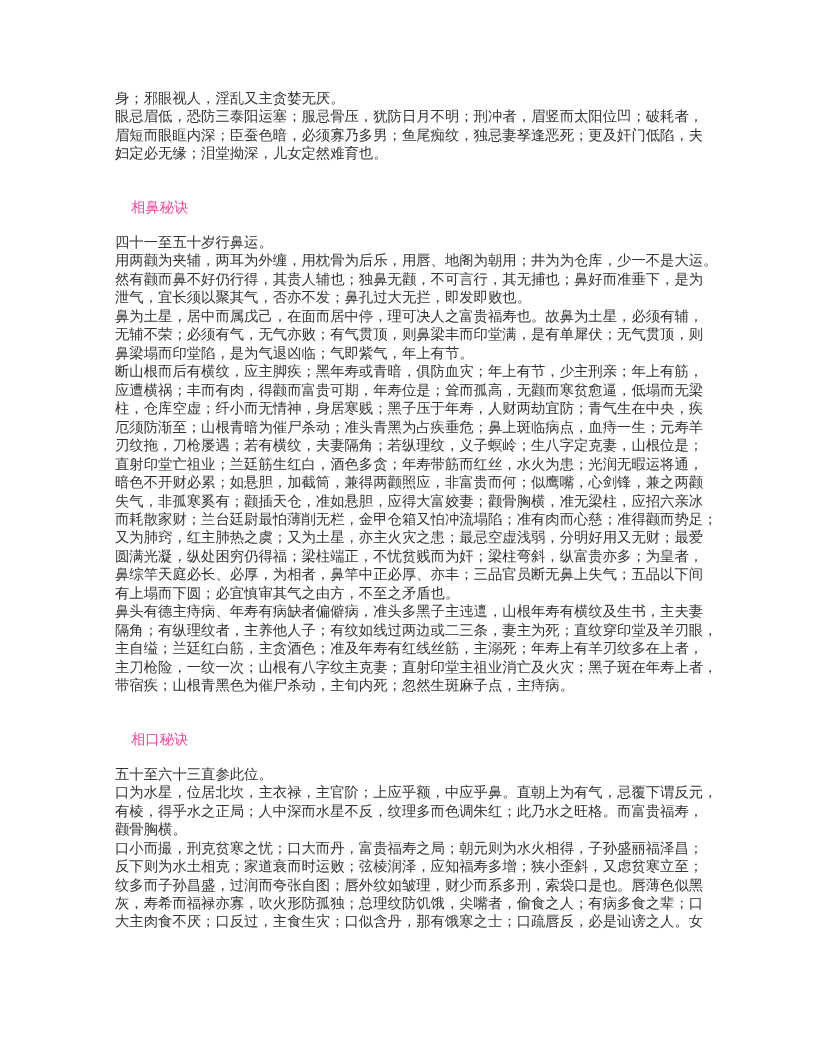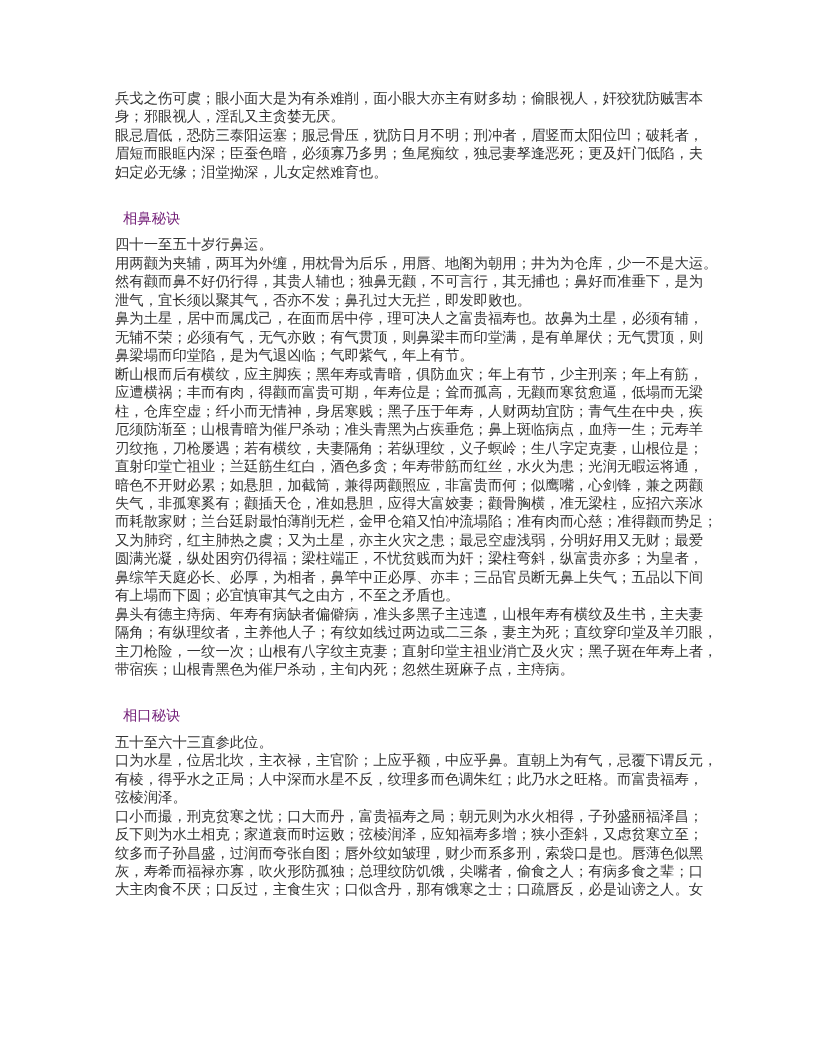--- a/index.html
+++ b/index.html
@@ -29,35 +29,34 @@
     font-size: 14.35px;
     line-height: 18.47px;
     white-space: nowrap;
     color: #333333;
     letter-spacing: 0;
   }
   .heading {
     font-size: 14.35px;
     line-height: 18.47px;
     white-space: nowrap;
-    color: #701a75;
+    color: #ec4899;
     font-weight: normal;
-    margin: 8px;
+    margin: 16px;
   }
   .spacer {
     height: 19.6px;
   }
 </style>
 </head>
 <body>
 
 <div class="page">
   <div class="text-block" id="text-block">
       <div class="para">
-        <div class="line">兵戈之伤可虞；眼小面大是为有杀难削，面小眼大亦主有财多劫；偷眼视人，奸狡犹防贼害本</div>
         <div class="line">身；邪眼视人，淫乱又主贪婪无厌。</div>
       </div>
       <div class="para">
         <div class="line">眼忌眉低，恐防三泰阳运塞；服忌骨压，犹防日月不明；刑冲者，眉竖而太阳位凹；破耗者，</div>
         <div class="line">眉短而眼眶内深；臣蚕色暗，必须寡乃多男；鱼尾痴纹，独忌妻孥逢恶死；更及奸门低陷，夫</div>
         <div class="line">妇定必无缘；泪堂拗深，儿女定然难育也。</div>
       </div>
       <div class="spacer"></div>
       <div class="heading">相鼻秘诀</div>
       <div class="para">
@@ -84,32 +83,33 @@
         <div class="line">失气，非孤寒奚有；颧插天仓，准如悬胆，应得大富姣妻；颧骨胸横，准无梁柱，应招六亲冰</div>
         <div class="line">而耗散家财；兰台廷尉最怕薄削无栏，金甲仓箱又怕冲流塌陷；准有肉而心慈；准得颧而势足；</div>
         <div class="line">又为肺窍，红主肺热之虞；又为土星，亦主火灾之患；最忌空虚浅弱，分明好用又无财；最爱</div>
         <div class="line">圆满光凝，纵处困穷仍得福；梁柱端正，不忧贫贱而为奸；梁柱弯斜，纵富贵亦多；为皇者，</div>
         <div class="line">鼻综竿天庭必长、必厚，为相者，鼻竿中正必厚、亦丰；三品官员断无鼻上失气；五品以下间</div>
         <div class="line">有上塌而下圆；必宜慎审其气之由方，不至之矛盾也。</div>
       </div>
       <div class="para">
         <div class="line">鼻头有德主痔病、年寿有病缺者偏僻病，准头多黑子主迍邅，山根年寿有横纹及生书，主夫妻</div>
         <div class="line">隔角；有纵理纹者，主养他人子；有纹如线过两边或二三条，妻主为死；直纹穿印堂及羊刃眼，</div>
+        <div class="line">主自缢；兰廷红白筋，主贪酒色；准及年寿有红线丝筋，主溺死；年寿上有羊刃纹多在上者，</div>
         <div class="line">主刀枪险，一纹一次；山根有八字纹主克妻；直射印堂主祖业消亡及火灾；黑子斑在年寿上者，</div>
         <div class="line">带宿疾；山根青黑色为催尸杀动，主旬内死；忽然生斑麻子点，主痔病。</div>
       </div>
       <div class="spacer"></div>
       <div class="heading">相口秘诀</div>
       <div class="para">
         <div class="line">五十至六十三直参此位。</div>
       </div>
       <div class="para">
         <div class="line">口为水星，位居北坎，主衣禄，主官阶；上应乎额，中应乎鼻。直朝上为有气，忌覆下谓反元，</div>
         <div class="line">有棱，得乎水之正局；人中深而水星不反，纹理多而色调朱红；此乃水之旺格。而富贵福寿，</div>
-        <div class="line">弦棱润泽。</div>
+        <div class="line">颧骨胸横。</div>
       </div>
       <div class="para">
         <div class="line">口小而撮，刑克贫寒之忧；口大而丹，富贵福寿之局；朝元则为水火相得，子孙盛丽福泽昌；</div>
         <div class="line">反下则为水土相克；家道衰而时运败；弦棱润泽，应知福寿多增；狭小歪斜，又虑贫寒立至；</div>
         <div class="line">纹多而子孙昌盛，过润而夸张自图；唇外纹如皱理，财少而系多刑，索袋口是也。唇薄色似黑</div>
         <div class="line">灰，寿希而福禄亦寡，吹火形防孤独；总理纹防饥饿，尖嘴者，偷食之人；有病多食之辈；口</div>
         <div class="line">大主肉食不厌；口反过，主食生灾；口似含丹，那有饿寒之士；口疏唇反，必是讪谤之人。女</div>
       </div>
     </div>
 </div>

